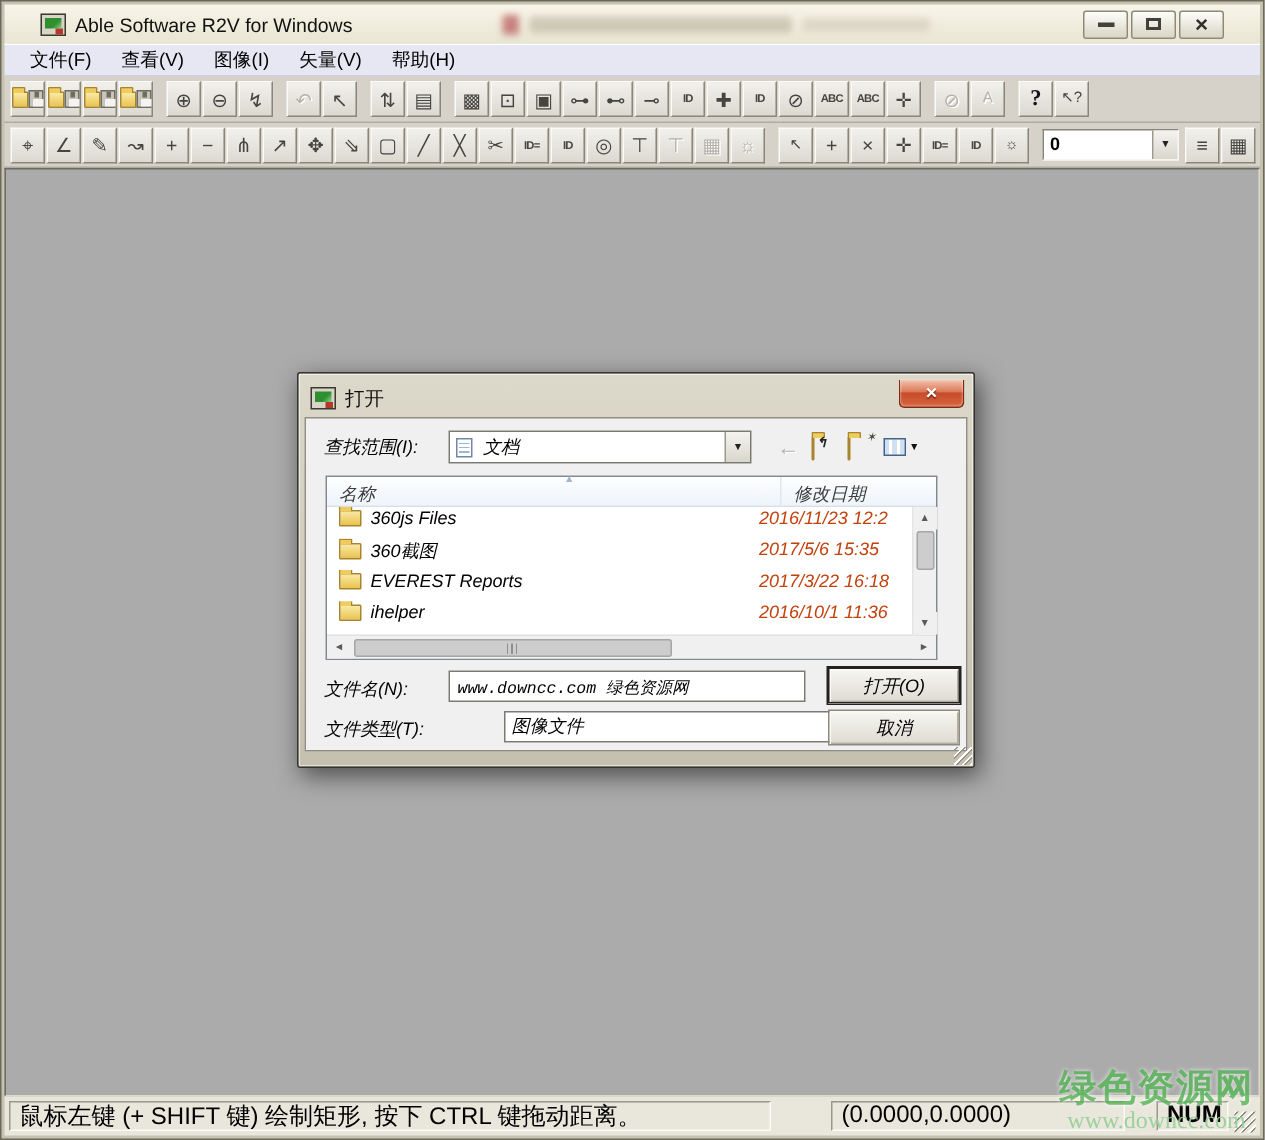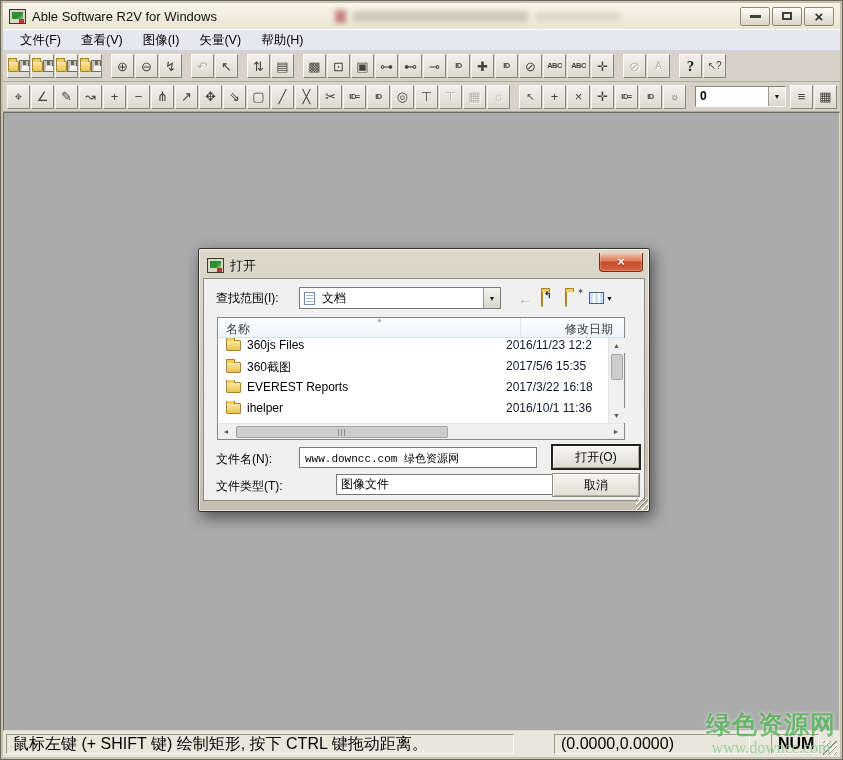--- a/index.html
+++ b/index.html
@@ -5,21 +5,21 @@
   * { margin:0; padding:0; box-sizing:border-box; }
   html,body { width:843px; height:760px; font-family:"Liberation Sans",sans-serif; }
   body { background:#8c8a80; overflow:hidden; }
 
   
   .window { width:843px; height:760px; border:1px solid #6c695c; background:#c6c2b0;
             padding:2px; display:flex; flex-direction:column; position:relative; }
 
   
   .titlebar { height:26px; background:linear-gradient(#f8f5e9,#e9e5d3);
-              display:flex; align-items:center; padding:0 6px; position:relative; flex:0 0 26px; }
+              display:flex; align-items:center; padding:0 24px; position:relative; flex:0 0 26px; }
   .app-icon { width:17px; height:15px; position:relative; flex:0 0 17px;
               background:#d8d4c6; border:1px solid #3a3a33; }
   .app-icon::before { content:""; position:absolute; left:2px; top:2px; right:2px; bottom:4px;
               background:linear-gradient(135deg,#2e8f2e 60%,#8fd08f); }
   .app-icon::after { content:""; position:absolute; right:1px; bottom:0; width:5px; height:4px; background:#b23a2a; }
   .title-text { font-size:13px; color:#111; margin-left:6px; white-space:nowrap; }
   .blur-mark { position:absolute; left:332px; top:5px; height:16px; display:flex; gap:7px;
                align-items:center; filter:blur(2.5px); opacity:.55; }
   .blur-mark .rdot { width:11px; height:13px; background:#a32b2f; }
   .blur-mark .bar1 { width:175px; height:11px; background:#b4ab97; border-radius:2px; }
@@ -94,21 +94,21 @@
             background:linear-gradient(#ddd9ca 0%,#c4bfae 100%);
             box-shadow:3px 5px 16px rgba(0,0,0,.55), inset 0 0 0 1px rgba(255,255,255,.55); z-index:40; }
   .dlg-titlebar { height:25px; display:flex; align-items:center; padding:0 2px 0 4px; }
   .dlg-title { font-size:13px; color:#111; margin-left:6px; }
   .dlg-close { margin-left:auto; width:44px; height:19px; margin-top:-7px;
                background:linear-gradient(#f3c3b1 0%,#dc7a58 45%,#c64b2c 50%,#d8653e 100%);
                border:1px solid #7c2b14; border-top:none; border-radius:0 0 4px 4px;
                color:#fff; font-weight:bold; font-size:13px; text-align:center; line-height:18px;
                text-shadow:0 1px 1px #7c2b14; box-shadow:inset 0 0 2px rgba(255,255,255,.7); }
   .dlg-client { background:#f0f0f0; border:1px solid #8f8d82; height:223px; position:relative;
-                font-size:12px; }
+                font-size:12px;font-style:italic; }
   .dlg-label { position:absolute; color:#000; font-size:12px; }
 
   .combo { position:absolute; background:#fff; border:1px solid #7a7a74; display:flex; align-items:center; }
   .combo .cval { flex:1; padding-left:4px; overflow:hidden; white-space:nowrap; }
   .combo .combo-arrow { align-self:stretch; }
   .doc-icon { width:11px; height:13px; background:#fff; border:1px solid #6f88a8; margin:0 3px 0 4px;
               flex:0 0 11px; background-image:repeating-linear-gradient(#fff 0 2px,#9db6cf 2px 3px);
               background-clip:content-box; padding:2px 1px; }
 
   .dlg-tools { position:absolute; left:314px; top:11px; display:flex; gap:8px; align-items:center; }
@@ -120,28 +120,28 @@
   .view-icon { width:15px; height:12px; border:1px solid #44628c;
                background:repeating-linear-gradient(90deg,#cfe0f2 0 3px,#fff 3px 5px); }
   .view-arrow { font-size:7px; color:#111; margin-left:2px; }
 
   .listbox { position:absolute; left:13px; top:38px; width:408px; height:123px;
              background:#fff; border:1px solid #828790; display:flex; flex-direction:column; }
   .list-head { height:20px; background:linear-gradient(#fdfefe,#eef4fb); border-bottom:1px solid #d8dfe8;
                display:flex; position:relative; flex:0 0 20px; }
   .list-head .hcol { padding:3px 0 0 8px; color:#3c3c3c; }
   .hcol.c-name { width:303px; border-right:1px solid #e2e7ee; }
-  .hcol.c-date { flex:1;margin-left:36px; }
+  .hcol.c-date { flex:1; }
   .sort-ind { position:absolute; left:158px; top:-2px; font-size:7px; color:#9eb6ce; }
   .list-body { flex:1; display:flex; position:relative; }
   .rows { flex:1; }
   .lrow { height:21px; display:flex; align-items:flex-start; }
   .lrow .fname { width:288px; padding-left:8px; display:flex; align-items:center; gap:6px;
                  white-space:nowrap; overflow:hidden; }
-  .lrow .fdate { flex:1; white-space:nowrap; overflow:hidden; color:#0f172a; }
+  .lrow .fdate { flex:1; white-space:nowrap; overflow:hidden; color:#c2410c; }
   .lrow .css-folder { flex:0 0 15px; }
   .vscroll { width:16px; flex:0 0 16px; background:#f0f0f0; border-left:1px solid #e3e3e3;
              display:flex; flex-direction:column; align-items:center; }
   .sbtn { width:16px; height:15px; font-size:7px; color:#5a5a5a; display:flex; align-items:center;
           justify-content:center; background:#f0f0f0; }
   .vthumb { width:12px; height:26px; background:#cdcdcd; border:1px solid #a6a6a6; border-radius:2px; margin-top:1px; }
   .vspacer { flex:1; }
   .hscroll { height:16px; flex:0 0 16px; border-top:1px solid #e3e3e3; background:#f0f0f0;
              display:flex; align-items:center; }
   .hthumb { width:212px; height:12px; margin-left:2px; background:#cdcdcd; border:1px solid #a6a6a6;

